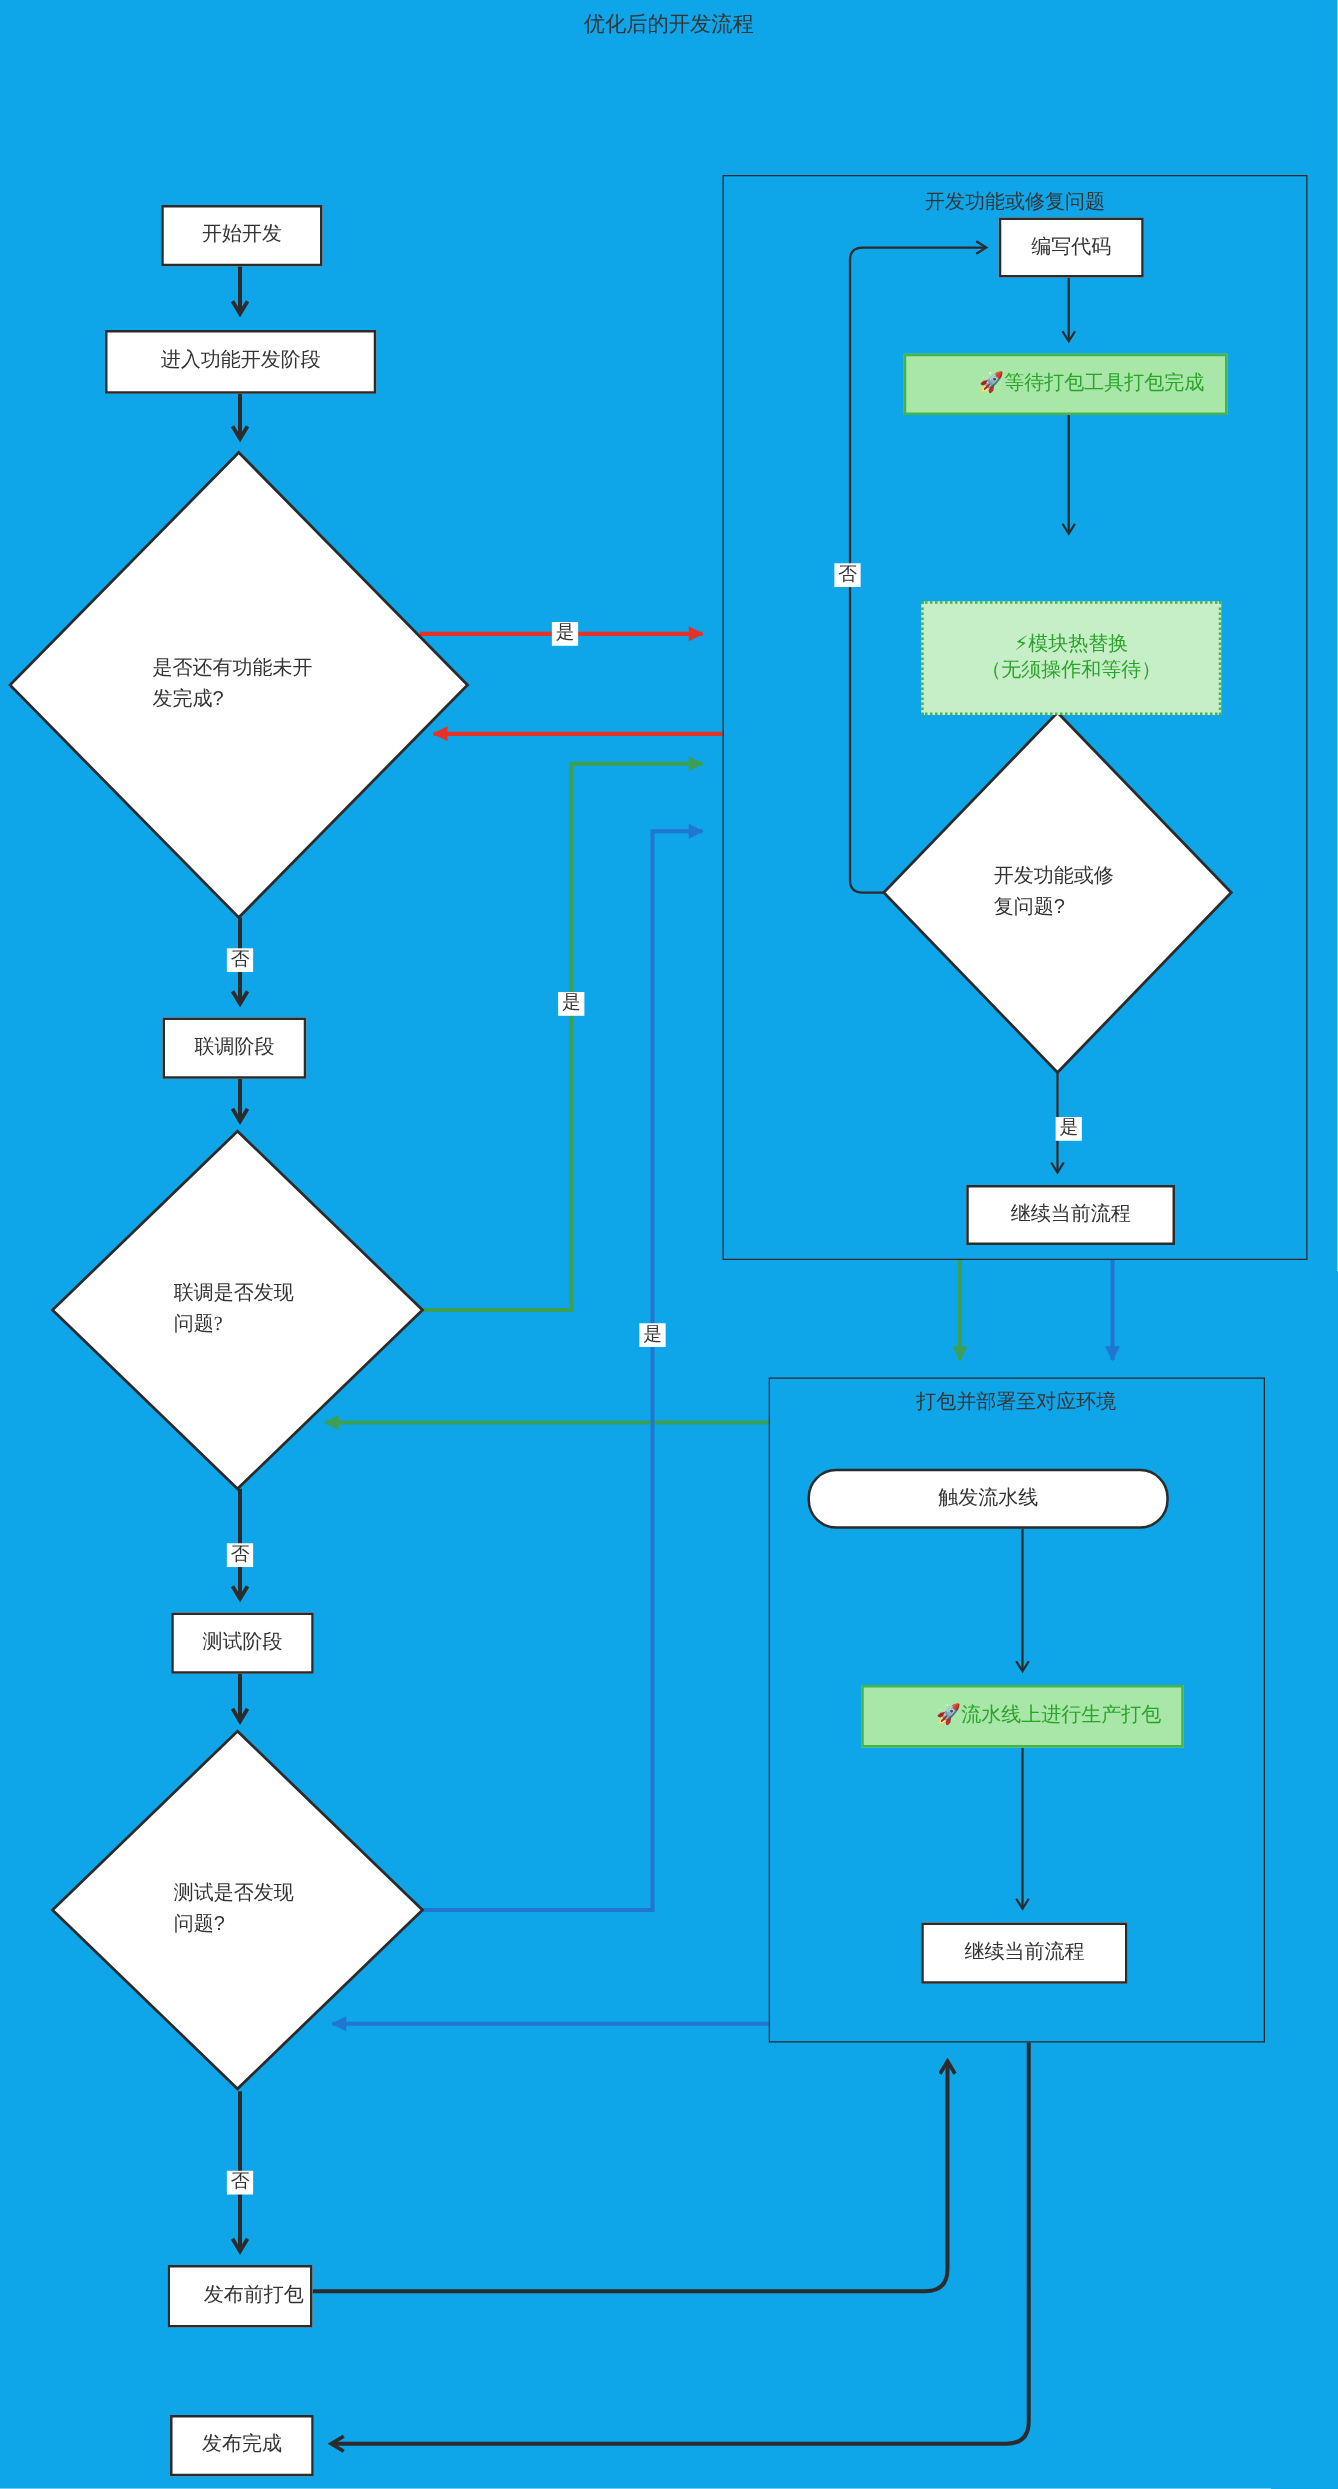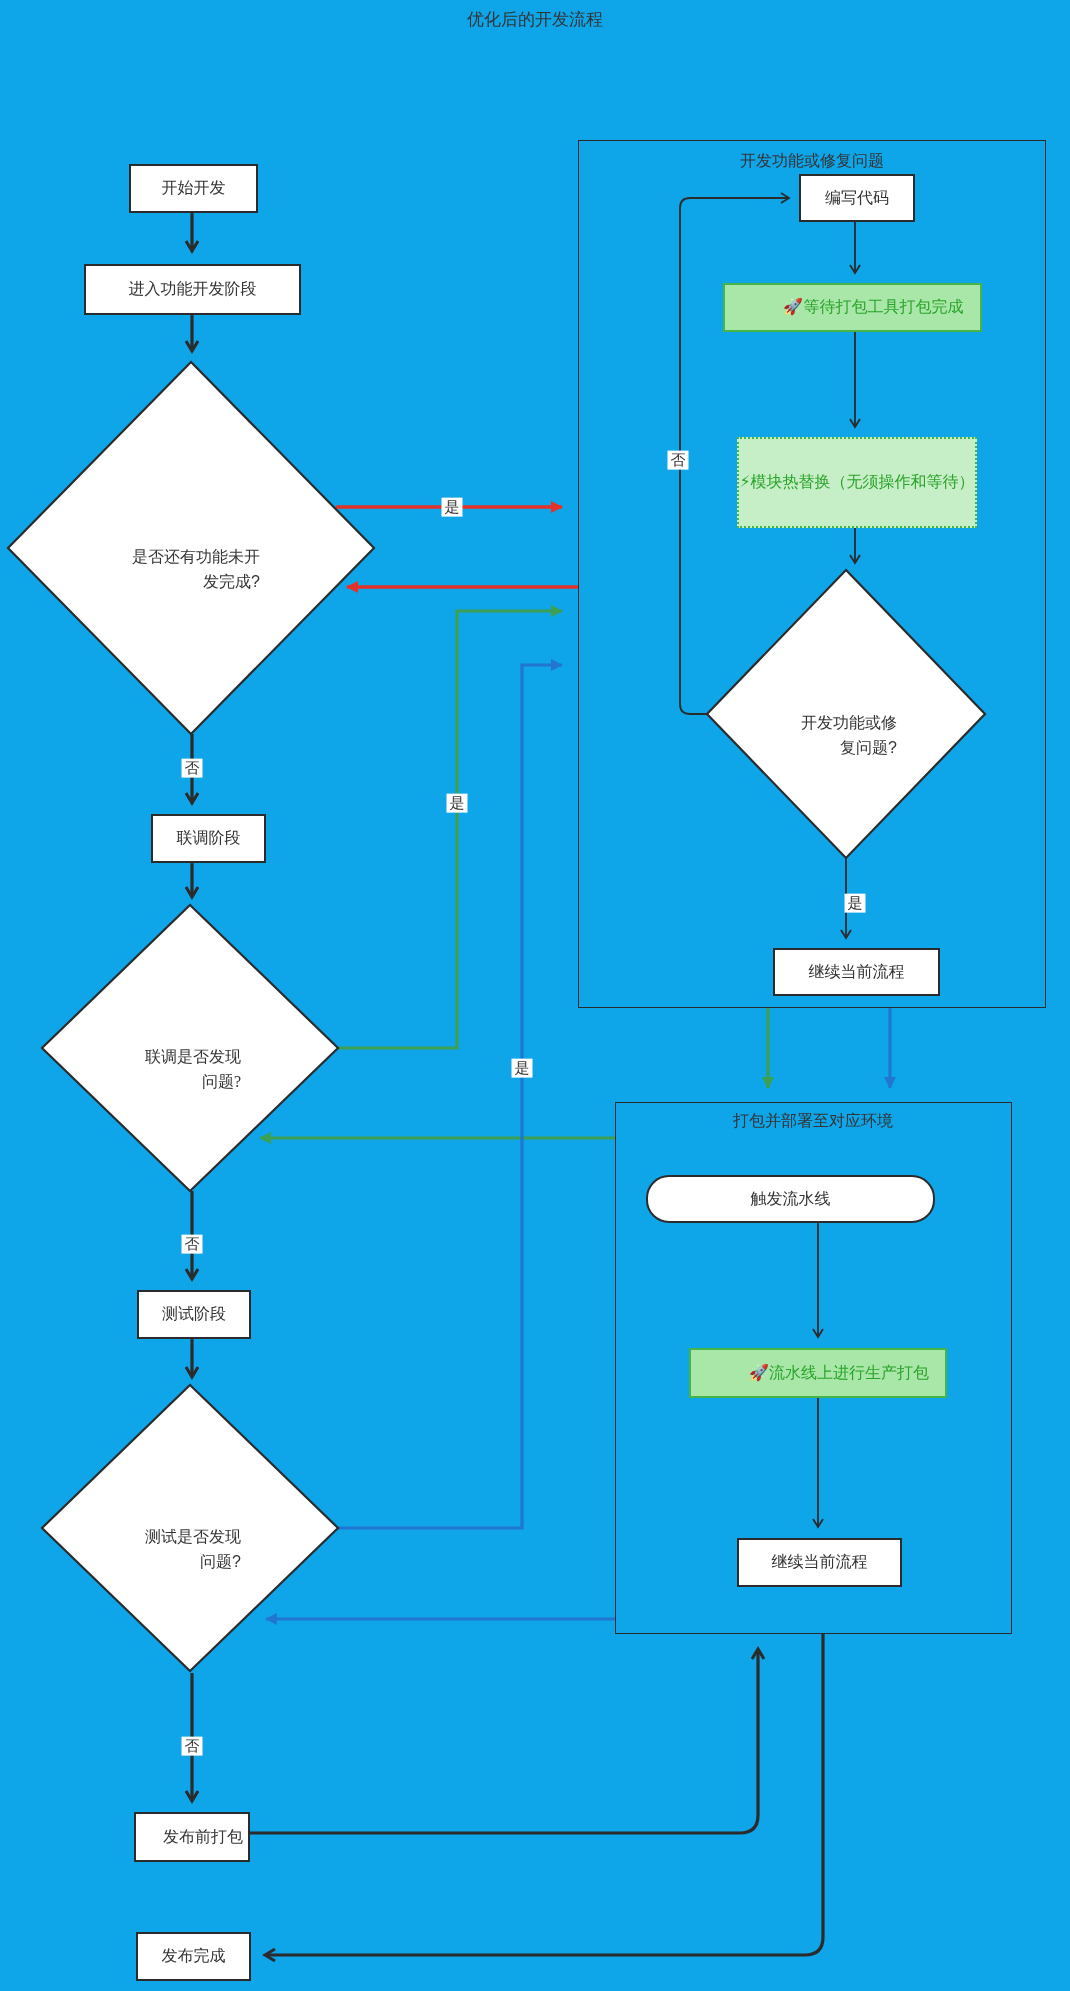--- a/index.html
+++ b/index.html
@@ -16,23 +16,23 @@
   .er{stroke:var(--c-red);stroke-width:3.4;fill:none;}
   .eg{stroke:var(--c-green);stroke-width:3.2;fill:none;}
   .eb{stroke:var(--c-blue);stroke-width:3.2;fill:none;}
   .diamond{fill:var(--c-node-fill);stroke:var(--c-line);stroke-width:2.2;}
   .node{position:absolute;box-sizing:border-box;background:var(--c-node-fill);
     border:2.5px solid var(--c-line);display:flex;align-items:center;justify-content:center;
     font-size:16px;line-height:1.3;text-align:center;}
   .node.inner{border-width:2px;}
   .node.green{background:var(--c-green-fill);border:2px solid var(--c-green-border);color:var(--c-green-text);padding-left:42px;}
   .node.green-dashed{background:var(--c-green-fill-light);border:2px dotted var(--c-green-border);
-    color:var(--c-green-text);flex-direction:row;}
-  .dtext{position:absolute;transform:translate(-50%,-50%);text-align:right;
-    font-size:16px;line-height:1.55;margin-top:22px;}
+    color:var(--c-green-text);flex-direction:column;margin-top:44px;}
+  .dtext{position:absolute;transform:translate(-50%,-50%);text-align:left;
+    font-size:16px;line-height:1.55;}
   .subgraph{position:absolute;box-sizing:border-box;border:1.7px solid var(--c-line);background:transparent;}
   .sgtitle{position:absolute;transform:translateX(-50%);font-size:16px;white-space:nowrap;}
   .elab{position:absolute;transform:translate(-50%,-50%);background:#fff;
     font-size:15px;padding:0 3px;line-height:1.25;}
   .pagetitle{position:absolute;left:0;top:8px;width:100%;text-align:center;font-size:17px;}
 </style>
 </head>
 <body>
 
 <div class="canvas">
@@ -95,21 +95,21 @@
 
   <div class="subgraph" style="left:578px;top:140px;width:468px;height:868px;"></div>
   <div class="sgtitle" style="left:812px;top:151px;">开发功能或修复问题</div>
 
   <div class="subgraph" style="left:615px;top:1102px;width:397px;height:532px;"></div>
   <div class="sgtitle" style="left:813px;top:1111px;">打包并部署至对应环境</div>
 
   <div class="node" style="left:129px;top:164px;width:129px;height:49px;">开始开发</div>
   <div class="node" style="left:84px;top:264px;width:217px;height:51px;">进入功能开发阶段</div>
   <div class="dtext" style="left:191px;top:548px;width:138px;">是否还有功能未开发完成?</div>
-  <div class="node" style="left:151px;top:814px;width:115px;height:49px;">联调阶段</div>
+  <div class="node" style="left:130px;top:814px;width:115px;height:49px;">联调阶段</div>
   <div class="dtext" style="left:190px;top:1048px;width:102px;font-family:Liberation Serif, serif;">联调是否发现问题?</div>
   <div class="node" style="left:137px;top:1290px;width:114px;height:49px;">测试阶段</div>
   <div class="dtext" style="left:190px;top:1528px;width:102px;">测试是否发现问题?</div>
   <div class="node" style="left:134px;top:1812px;width:116px;height:50px;padding-left:22px;">发布前打包</div>
   <div class="node" style="left:136px;top:1932px;width:115px;height:49px;">发布完成</div>
 
   <div class="node inner" style="left:799px;top:174px;width:116px;height:48px;">编写代码</div>
   <div class="node green" style="left:723px;top:283px;width:259px;height:49px;">🚀等待打包工具打包完成</div>
   <div class="node green-dashed" style="left:737px;top:437px;width:240px;height:91px;">
     <span>⚡模块热替换</span>

